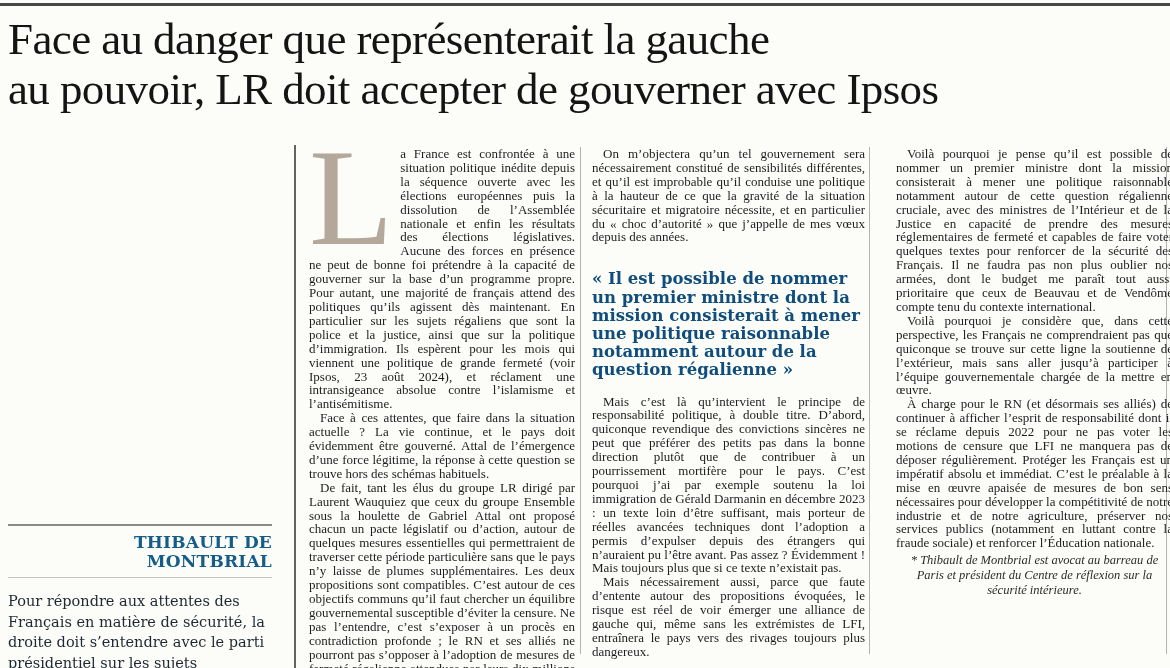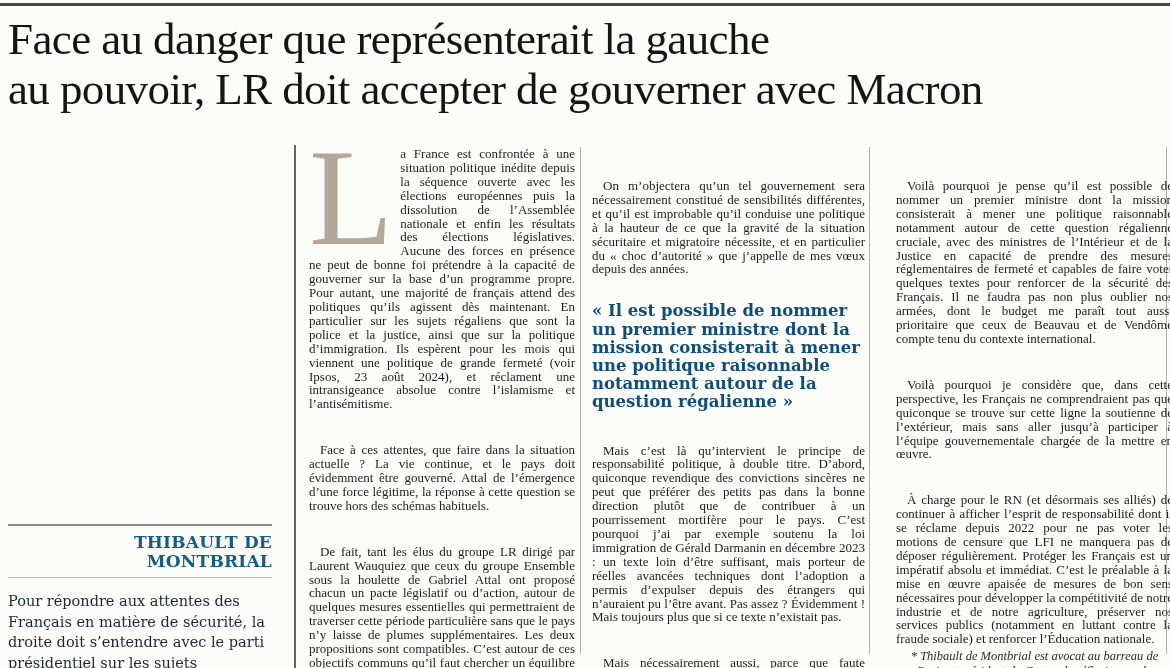--- a/index.html
+++ b/index.html
@@ -41,36 +41,36 @@
   .col { position: absolute; top: 147px; color: #1d1d1f; }
   .col1 { left: 309px; width: 266px; }
   .col2 { left: 592px; width: 273px; }
   .col3 { left: 896px; width: 277px; }
   .col p {
     margin: 0;
     font-size: 13px; line-height: 13.9px;
     text-align: justify; text-justify: inter-word;
     hyphens: auto; -webkit-hyphens: auto;
   }
-  .col p.indent { text-indent: 11px; margin-top: 32px; }
+  .col p.indent { text-indent: 11px; }
 
   .dropcap {
     float: left;
     font-family: "Liberation Serif", serif;
     font-size: 138px; line-height: 95px;
     color: var(--dropcap_taupe, #b4a89b);
     margin: 3px 7px 0 0;
   }
 
   .pullquote {
     font-family: "DejaVu Serif", serif;
     font-weight: bold;
     font-size: 16.5px; line-height: 18.2px;
     color: var(--quote_blue, #0f4d7c);
-    margin: 26px 0 0 0;
+    margin: 26px 0 15px 0;
     text-align: left;
   }
 
   .footnote {
     margin-top: 3px;
     font-style: italic;
     font-size: 12.5px; line-height: 14.8px;
     color: #2a2a2a;
     text-align: center;
   }
@@ -97,21 +97,21 @@
 </style>
 </head>
 <body>
 
 <div class="page">
 
   <div class="top-rule"></div>
 
   <h1 class="headline">
     <span>Face au danger que représenterait la gauche</span>
-    <span>au pouvoir, LR doit accepter de gouverner avec Macron</span>
+    <span>au pouvoir, LR doit accepter de gouverner avec Ipsos</span>
   </h1>
 
   <div class="leftline"></div>
   <div class="vline vl1"></div>
   <div class="vline vl2"></div>
   <div class="vline vl3"></div>
 
   <div class="sidebar">
     <div class="sb-rule-top"></div>
     <div class="author">THIBAULT DE MONTBRIAL</div>

